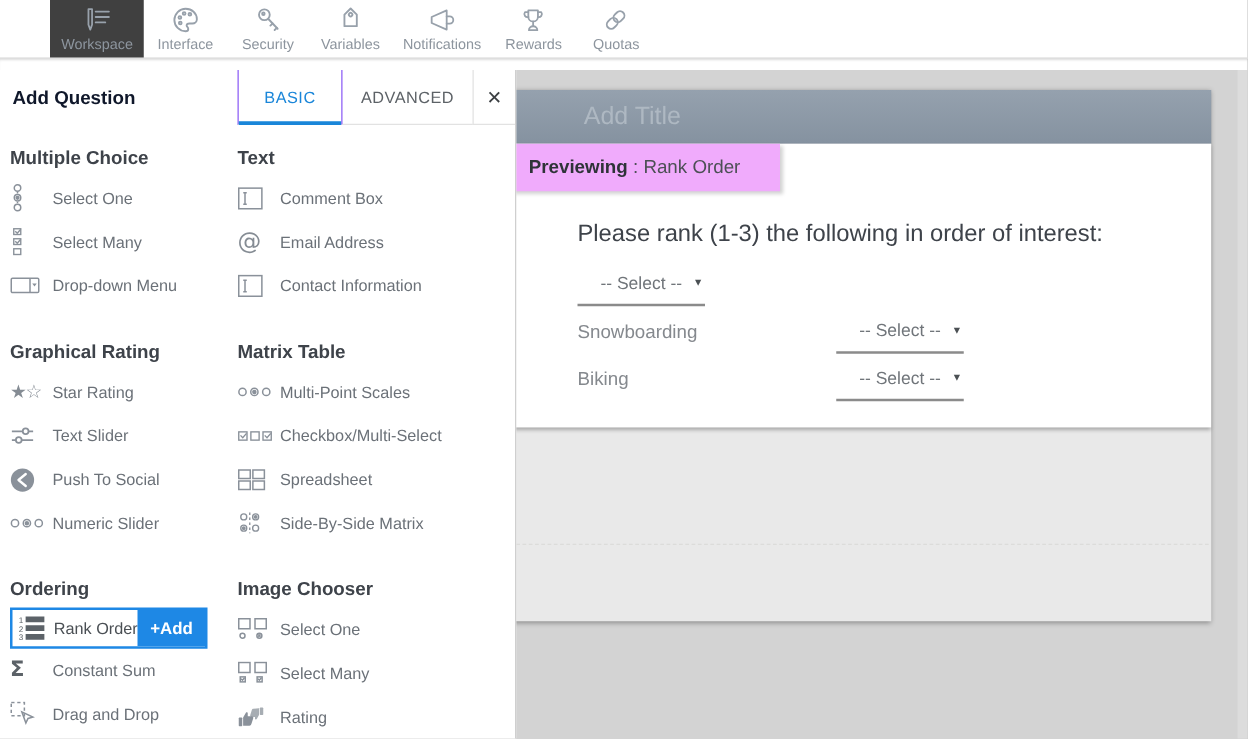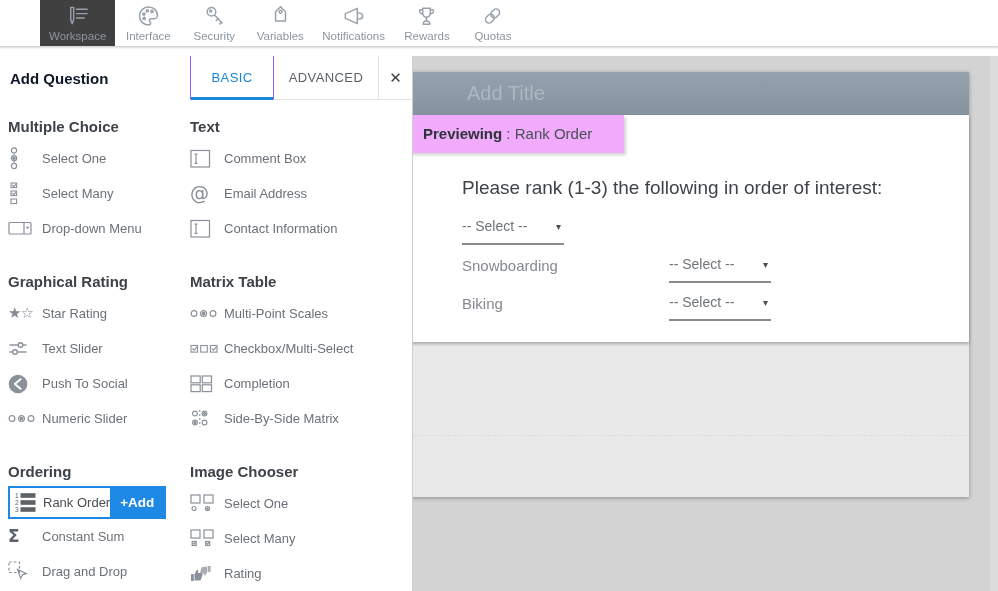--- a/index.html
+++ b/index.html
@@ -86,21 +86,21 @@
     font-size:15px;color:#4b4f54;box-shadow:2px 2px 3px rgba(0,0,0,.18);z-index:3;
     white-space:nowrap;
   }
   .preview-tag b{color:#2e3338;}
   .q-title{padding:62px 18px 0 51px;font-size:19px;color:#3e434a;}
   .q-rows{margin-top:9px;}
   .q-row{display:flex;align-items:center;height:38px;padding-left:51px;}
   .q-row .rlabel{width:207px;font-size:15px;color:#85898e;}
   .q-select{
     width:102px;height:34px;border-bottom:2px solid #8b8b8b;position:relative;
-    display:flex;align-items:center;cursor:pointer;
+    display:flex;align-items:center;justify-content:center;cursor:pointer;
     font-size:14px;color:#70757a;
   }
   .q-select .caret{
     position:absolute;right:3px;top:12px;font-size:10px;color:#4b5054;
     font-family:"DejaVu Sans",sans-serif;
   }
   .pc-gray{background:#e9e9e9;height:155px;position:relative;}
   .pc-gray::after{content:"";position:absolute;left:2px;right:2px;top:93px;border-top:1px dashed #dcdcda;}
   .right-track{position:absolute;right:0;top:56px;width:8px;bottom:0;background:#dcdcdc;z-index:6;}
 </style>
@@ -360,21 +360,21 @@
             <span class="ico">
               <svg width="23" height="18" viewBox="0 0 23 18">
                 <g fill="none" stroke="currentColor" stroke-width="1.2">
                   <rect x="1" y="1" width="9.2" height="6.8"></rect>
                   <rect x="12.3" y="1" width="9.2" height="6.8"></rect>
                   <rect x="1" y="9.8" width="9.2" height="6.8"></rect>
                   <rect x="12.3" y="9.8" width="9.2" height="6.8"></rect>
                 </g>
               </svg>
             </span>
-            <span>Completion</span>
+            <span>Spreadsheet</span>
           </div>
           <div class="q-item">
             <span class="ico">
               <svg width="20" height="20" viewBox="0 0 20 20">
                 <g fill="none" stroke="currentColor" stroke-width="1.1">
                   <circle cx="5" cy="4.5" r="2.4"></circle>
                   <circle cx="14.5" cy="4.5" r="2.4"></circle>
                   <circle cx="14.5" cy="4.5" r="1" fill="currentColor"></circle>
                   <circle cx="5" cy="13.5" r="2.4"></circle>
                   <circle cx="5" cy="13.5" r="1" fill="currentColor"></circle>

